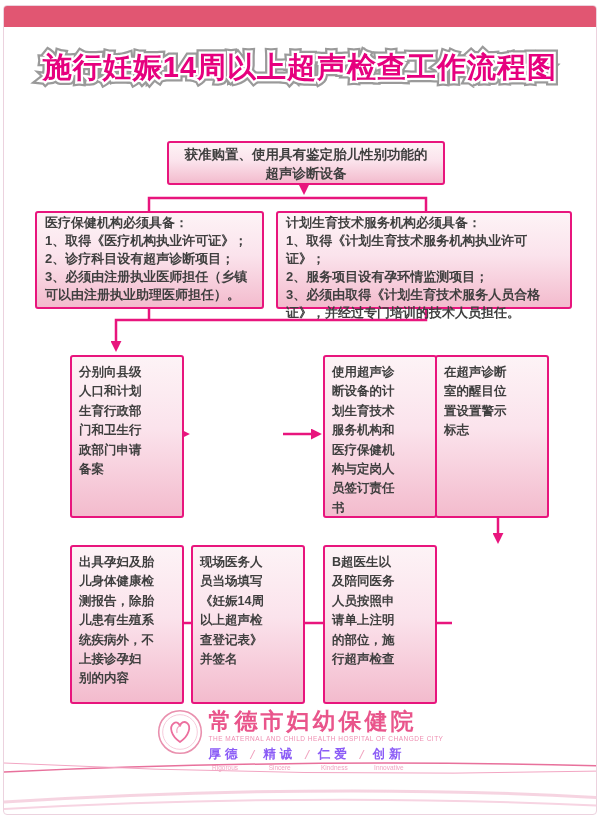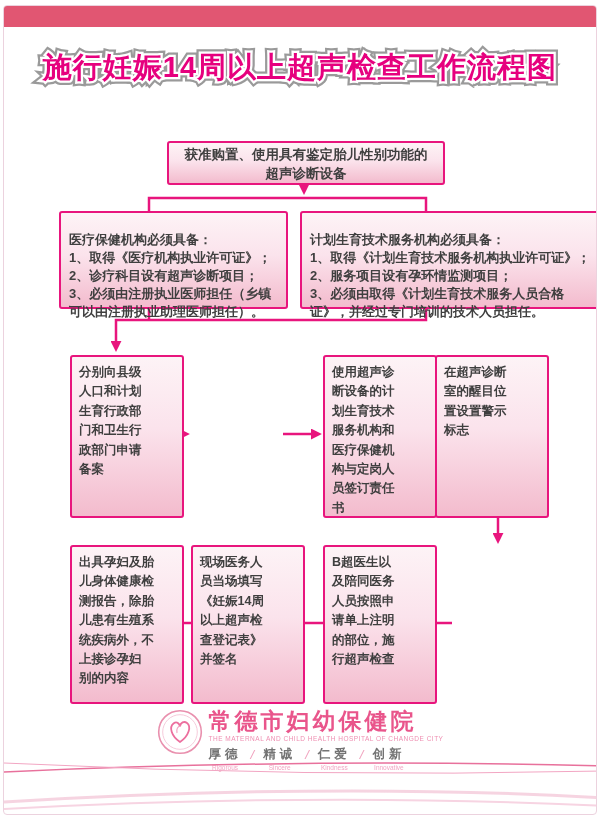--- a/index.html
+++ b/index.html
@@ -16,39 +16,39 @@
   .t-gray{-webkit-text-stroke:9px #9a9a9a;color:#9a9a9a;}
   .t-white{-webkit-text-stroke:4.5px #ffffff;color:#fff;}
   .t-fill{color:#e6007e;}
 
   
   .box{position:absolute;box-sizing:border-box;border:2px solid #e8157d;border-radius:3px;
        background:linear-gradient(180deg,#fdf3f6 0%,#fbe3ec 45%,#f3bbcd 100%);
        color:#3f3f3f;font-weight:bold;white-space:pre-line;}
   .step1{left:163px;top:135px;width:278px;height:44px;font-size:13.5px;line-height:1.4;
          text-align:center;padding-top:3px;}
-  .org{font-size:13px;line-height:1.38;padding:18px 8px;text-align:left;margin-left:24px;}
+  .org{font-size:13px;line-height:1.38;padding:1px 8px;text-align:left;}
   .org-left{left:31px;top:205px;width:229px;height:98px;}
-  .org-right{left:272px;top:205px;width:324px;height:98px;}
+  .org-right{left:272px;top:205px;width:296px;height:98px;}
   .vbox{width:114px;font-size:12.5px;line-height:1.55;padding:6px 15px 4px 7px;text-align:left;}
   .r3{top:349px;height:163px;}
   .r4{top:539px;height:159px;}
   .c1{left:66px;} .c2{left:187px;} .c3{left:319px;} .c4{left:431px;}
 
   .connectors{position:absolute;left:0;top:0;pointer-events:none;}
 
   
   .footer{position:absolute;left:0;right:0;top:703px;display:flex;justify-content:center;
           align-items:flex-start;gap:6px;}
   .f-text{display:flex;flex-direction:column;}
   .f-name{font-size:23px;font-weight:bold;color:#e9558b;letter-spacing:3px;line-height:1.05;}
   .f-en{font-size:6.5px;color:#ef8fb2;letter-spacing:0.5px;margin-top:2px;}
   .mottos{display:flex;align-items:flex-start;gap:9px;margin-top:4px;}
   .motto{text-align:center;}
-  .m-cn{font-size:12.5px;font-weight:bold;color:#737373;letter-spacing:4px;}
+  .m-cn{font-size:12.5px;font-weight:bold;color:#8b5cf6;letter-spacing:4px;}
   .m-en{font-size:6.5px;color:#f2a6c3;margin-top:1px;}
   .m-sep{font-size:13px;color:#f0a0bd;font-style:italic;margin-top:1px;}
   .swoosh{position:absolute;left:0;top:750px;pointer-events:none;}
 </style>
 </head>
 <body>
 
 <div class="page">
   <div class="card">
     <div class="band"></div>

